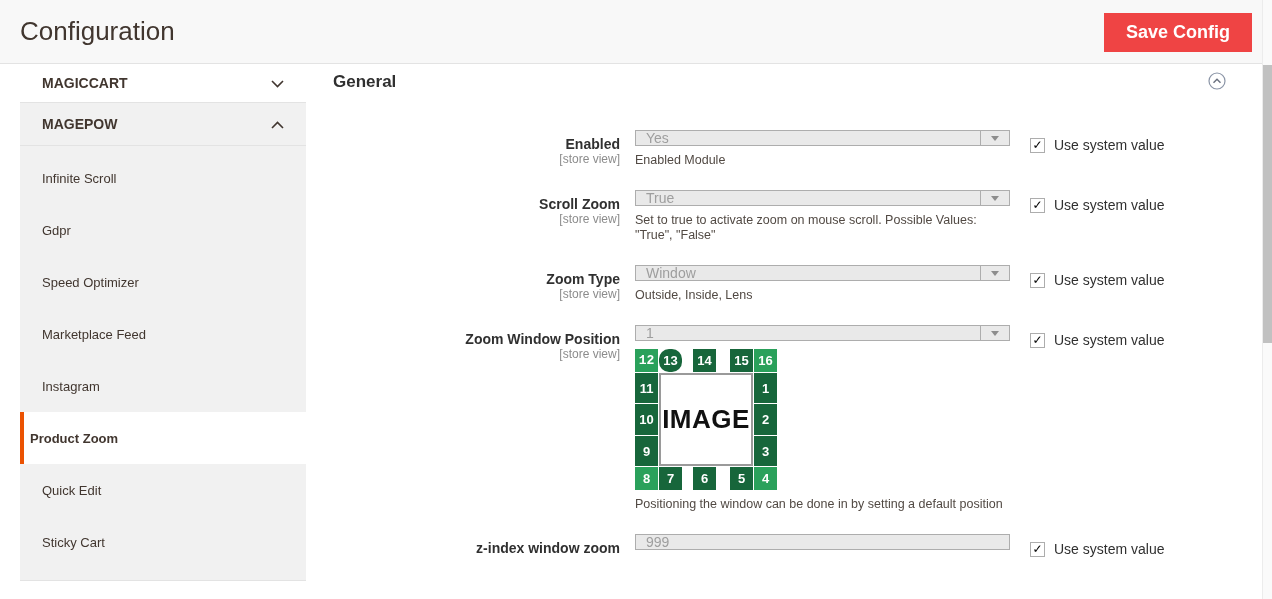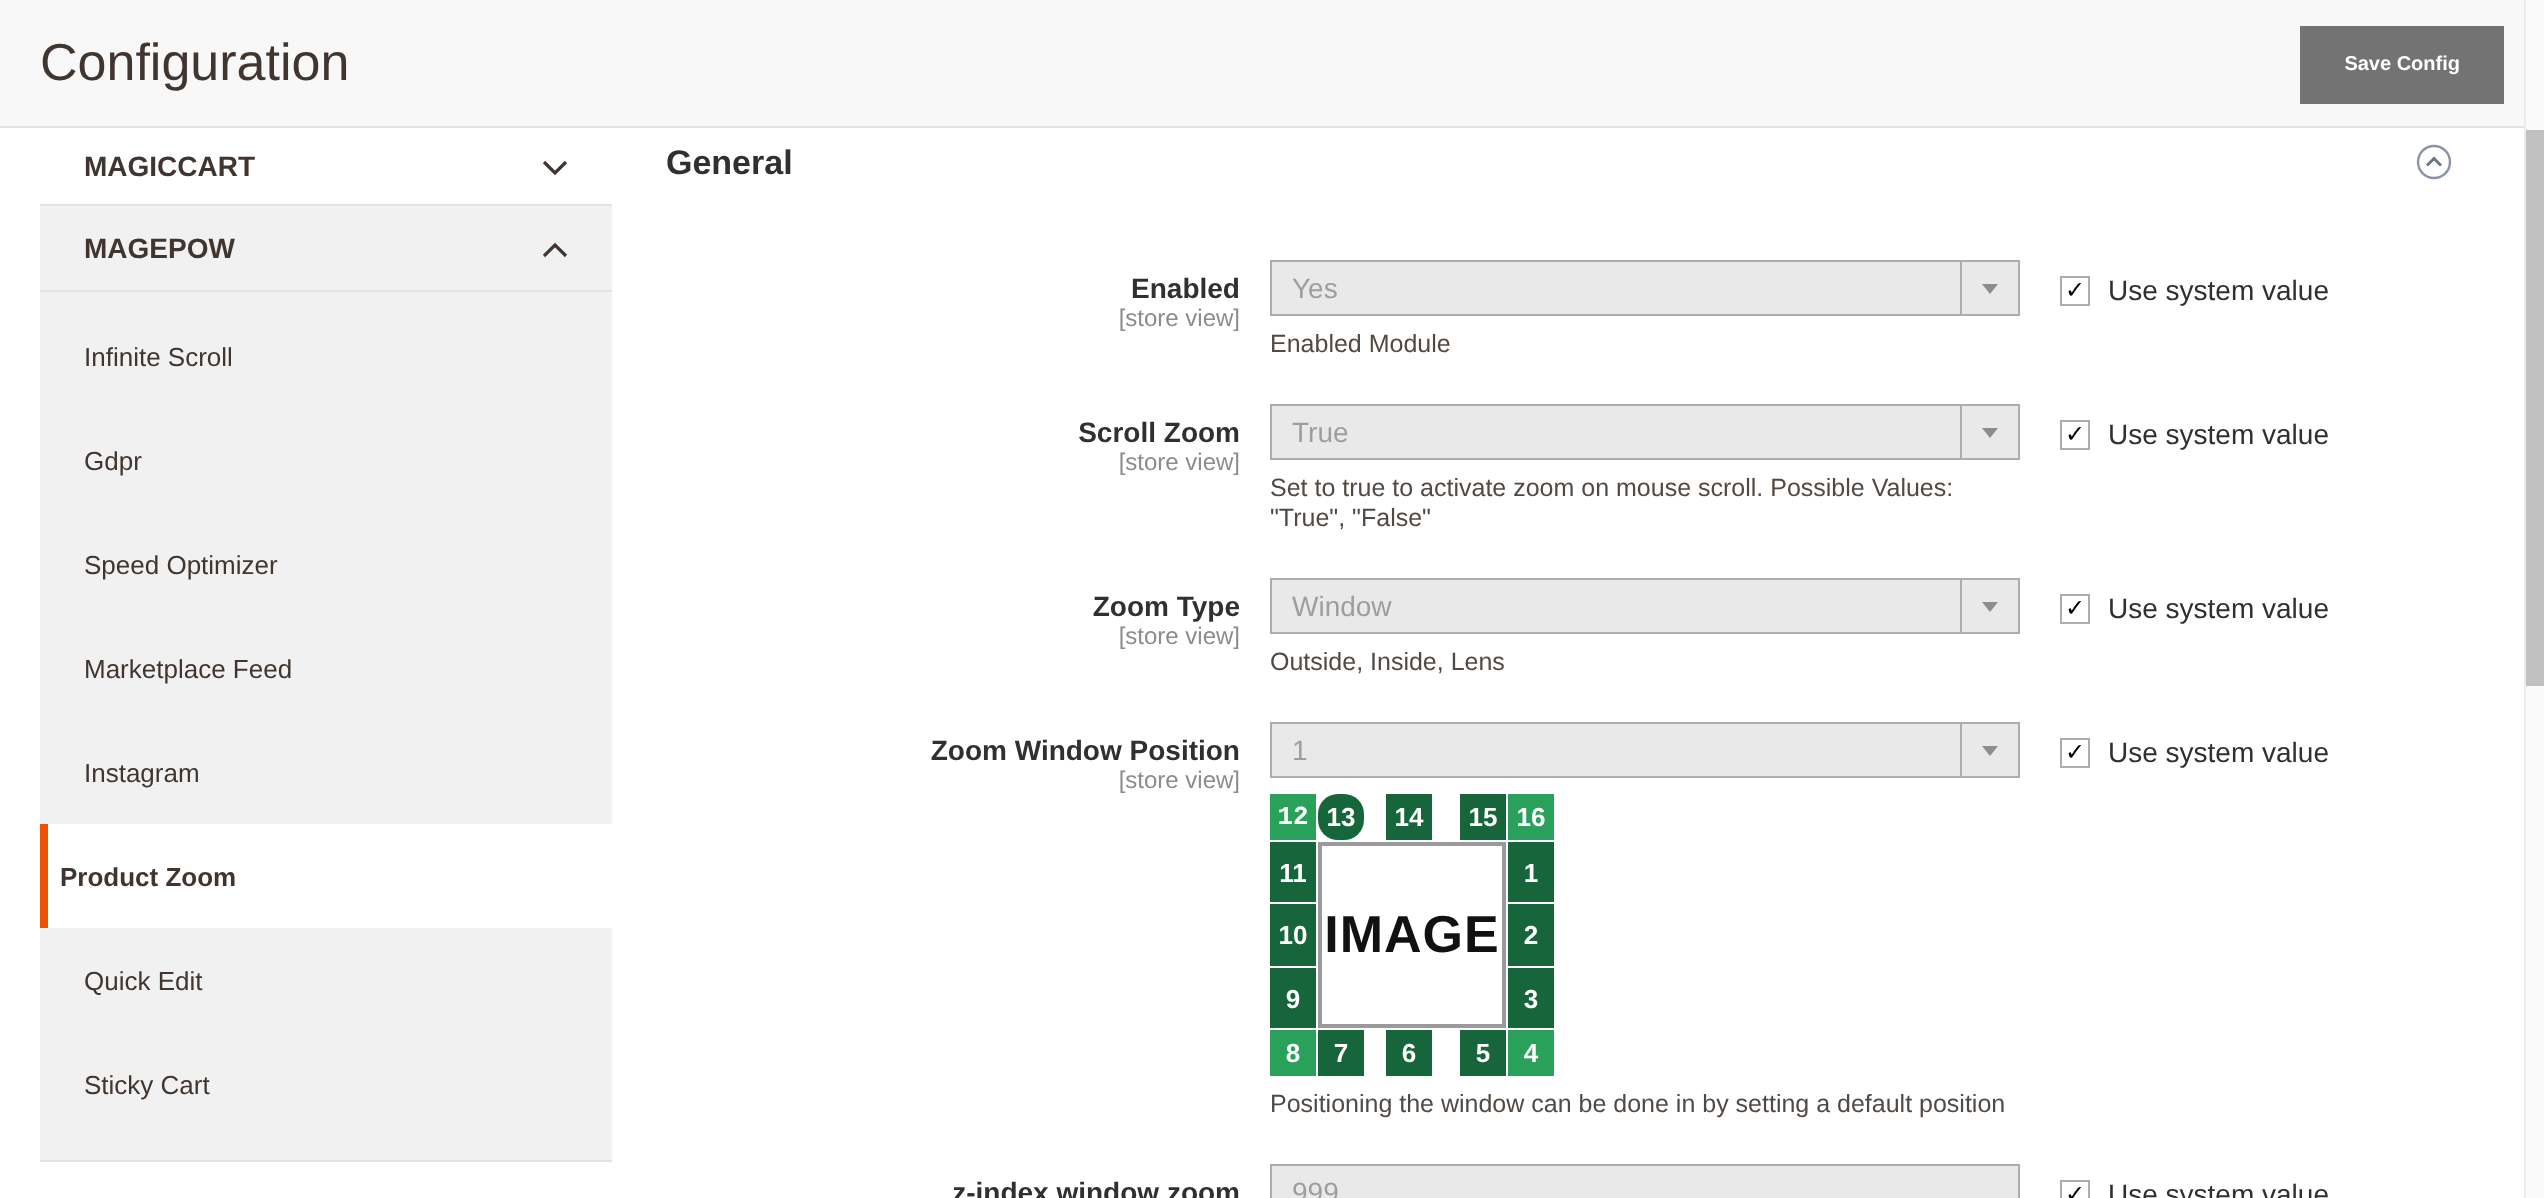--- a/index.html
+++ b/index.html
@@ -3,21 +3,21 @@
 <meta charset="utf-8">
 <style>
   * { margin:0; padding:0; box-sizing:border-box; }
   html,body { width:1272px; height:599px; overflow:hidden; background:#fff;
     font-family:"Liberation Sans", sans-serif; color:#41362f; }
 
   
   .page-header { position:relative; height:64px; background:#f8f8f8; border-bottom:1px solid #e3e3e3;padding-left:34px; }
   .page-title { position:absolute; left:20px; top:16px; font-size:26px; font-weight:400; color:#41362f; }
   .save-btn { position:absolute; right:20px; top:13px; height:39px; padding:0 22px;
-    background:#737373; color:#fff; font-size:10px; font-weight:700; border:none;
+    background:#ef4444; color:#fff; font-size:18px; font-weight:700; border:none;
     font-family:"Liberation Sans", sans-serif; cursor:pointer; }
 
   
   .layout { display:flex; align-items:flex-start; }
   .sidebar { width:286px; margin-left:20px; flex:none; }
   .content { flex:1; margin-left:16px; margin-right:10px; position:relative; }
 
   
   .side-section-head { display:flex; align-items:center; justify-content:space-between;
     padding:0 22px; font-size:14px; font-weight:700; color:#41362f; cursor:pointer;
@@ -33,21 +33,21 @@
   .section-head { display:flex; justify-content:space-between; align-items:flex-start;
     padding:8px 36px 0 11px; margin-bottom:38px; }
   .section-title { font-size:17px; font-weight:700; color:#303030; }
   .collapse-btn { background:none; border:none; cursor:pointer; padding:0; line-height:0; }
 
   .field-row { display:flex; align-items:flex-start; margin-bottom:22px; }
   .label-col { width:298px; flex:none; text-align:right; padding-top:6px; }
   .field-label { font-size:14px; font-weight:700; color:#303030; line-height:16px; }
   .field-scope { font-size:12px; color:#8c8c8c; line-height:15px; }
   .control-col { width:375px; flex:none; margin-left:15px; }
-  .control-box { position:relative; height:28px; background:#e9e9e9; border:1px solid #adadad;
+  .control-box { position:relative; height:16px; background:#e9e9e9; border:1px solid #adadad;
     display:flex; align-items:center; }
   .control-value { flex:1; padding-left:10px; font-size:14px; color:#9e9e9e;
     white-space:nowrap; overflow:hidden; }
   .arrow-box { width:29px; height:100%; border-left:1px solid #adadad; flex:none;
     display:flex; align-items:center; justify-content:center; }
   .arrow-tri { width:0; height:0; border-left:4px solid transparent; border-right:4px solid transparent;
     border-top:5px solid #8d8d8d; }
   .field-note { font-size:12.5px; color:#514943; margin-top:7px; line-height:15px; }
   .sys-col { margin-left:20px; display:flex; align-items:center; padding-top:7px; }
   .checkbox { width:15px; height:15px; background:#fff; border:1px solid #adadad; flex:none;

